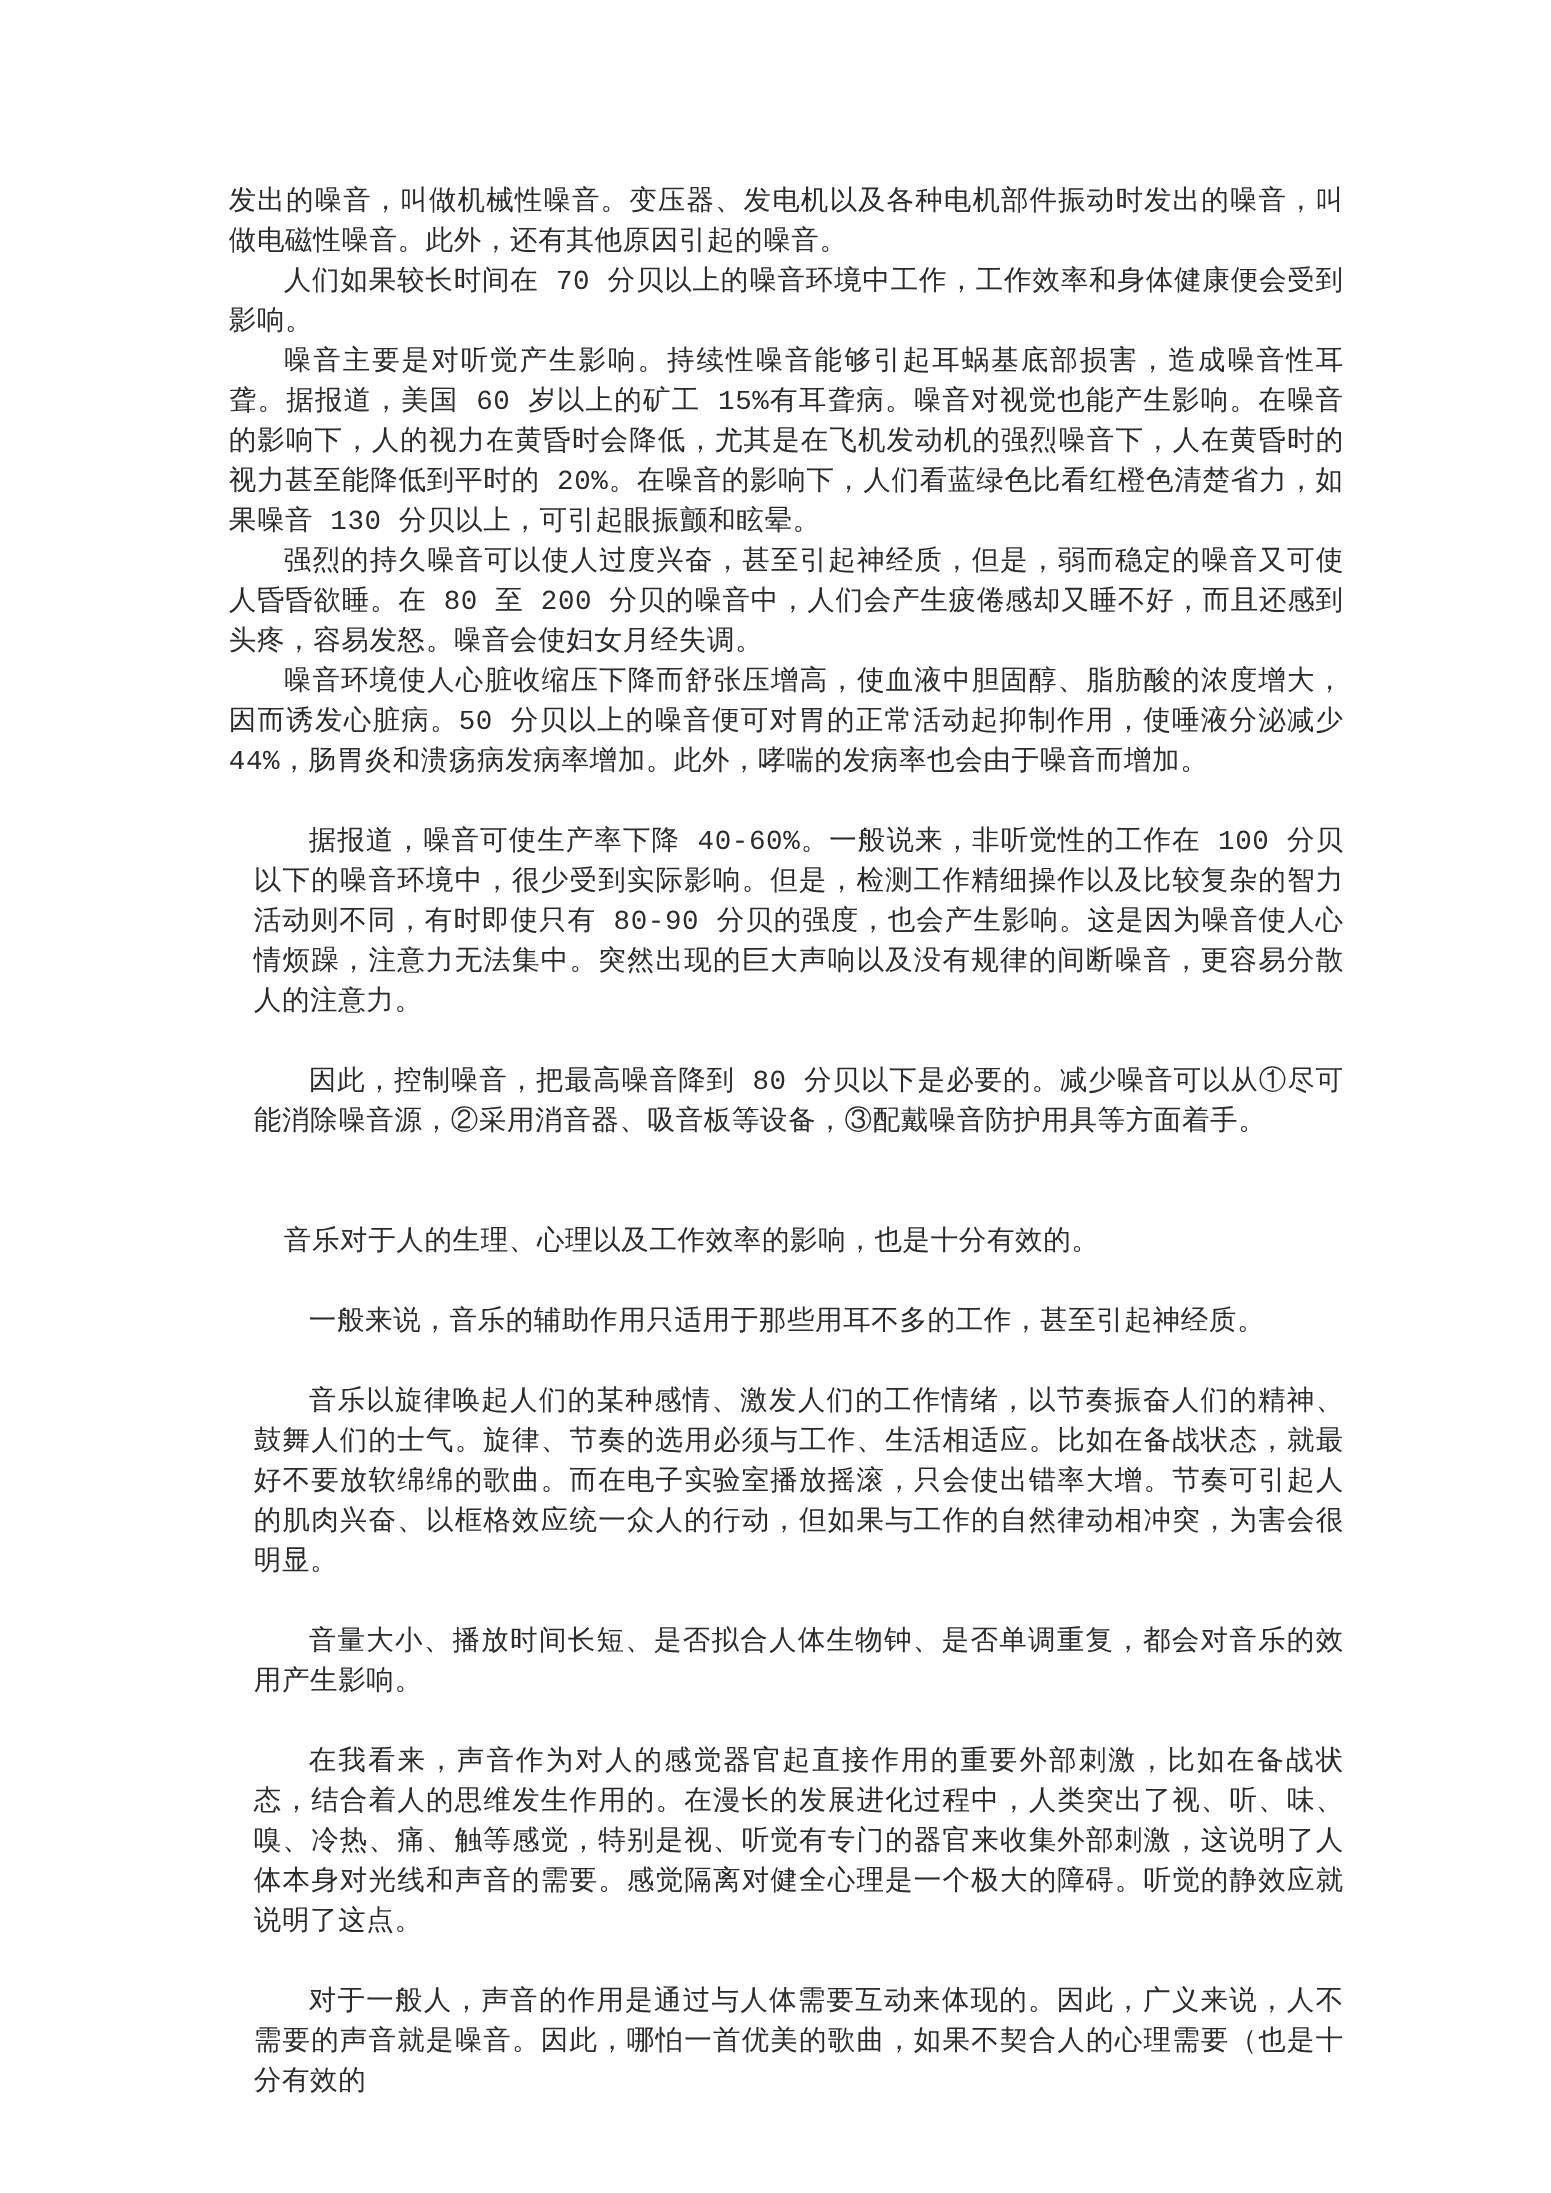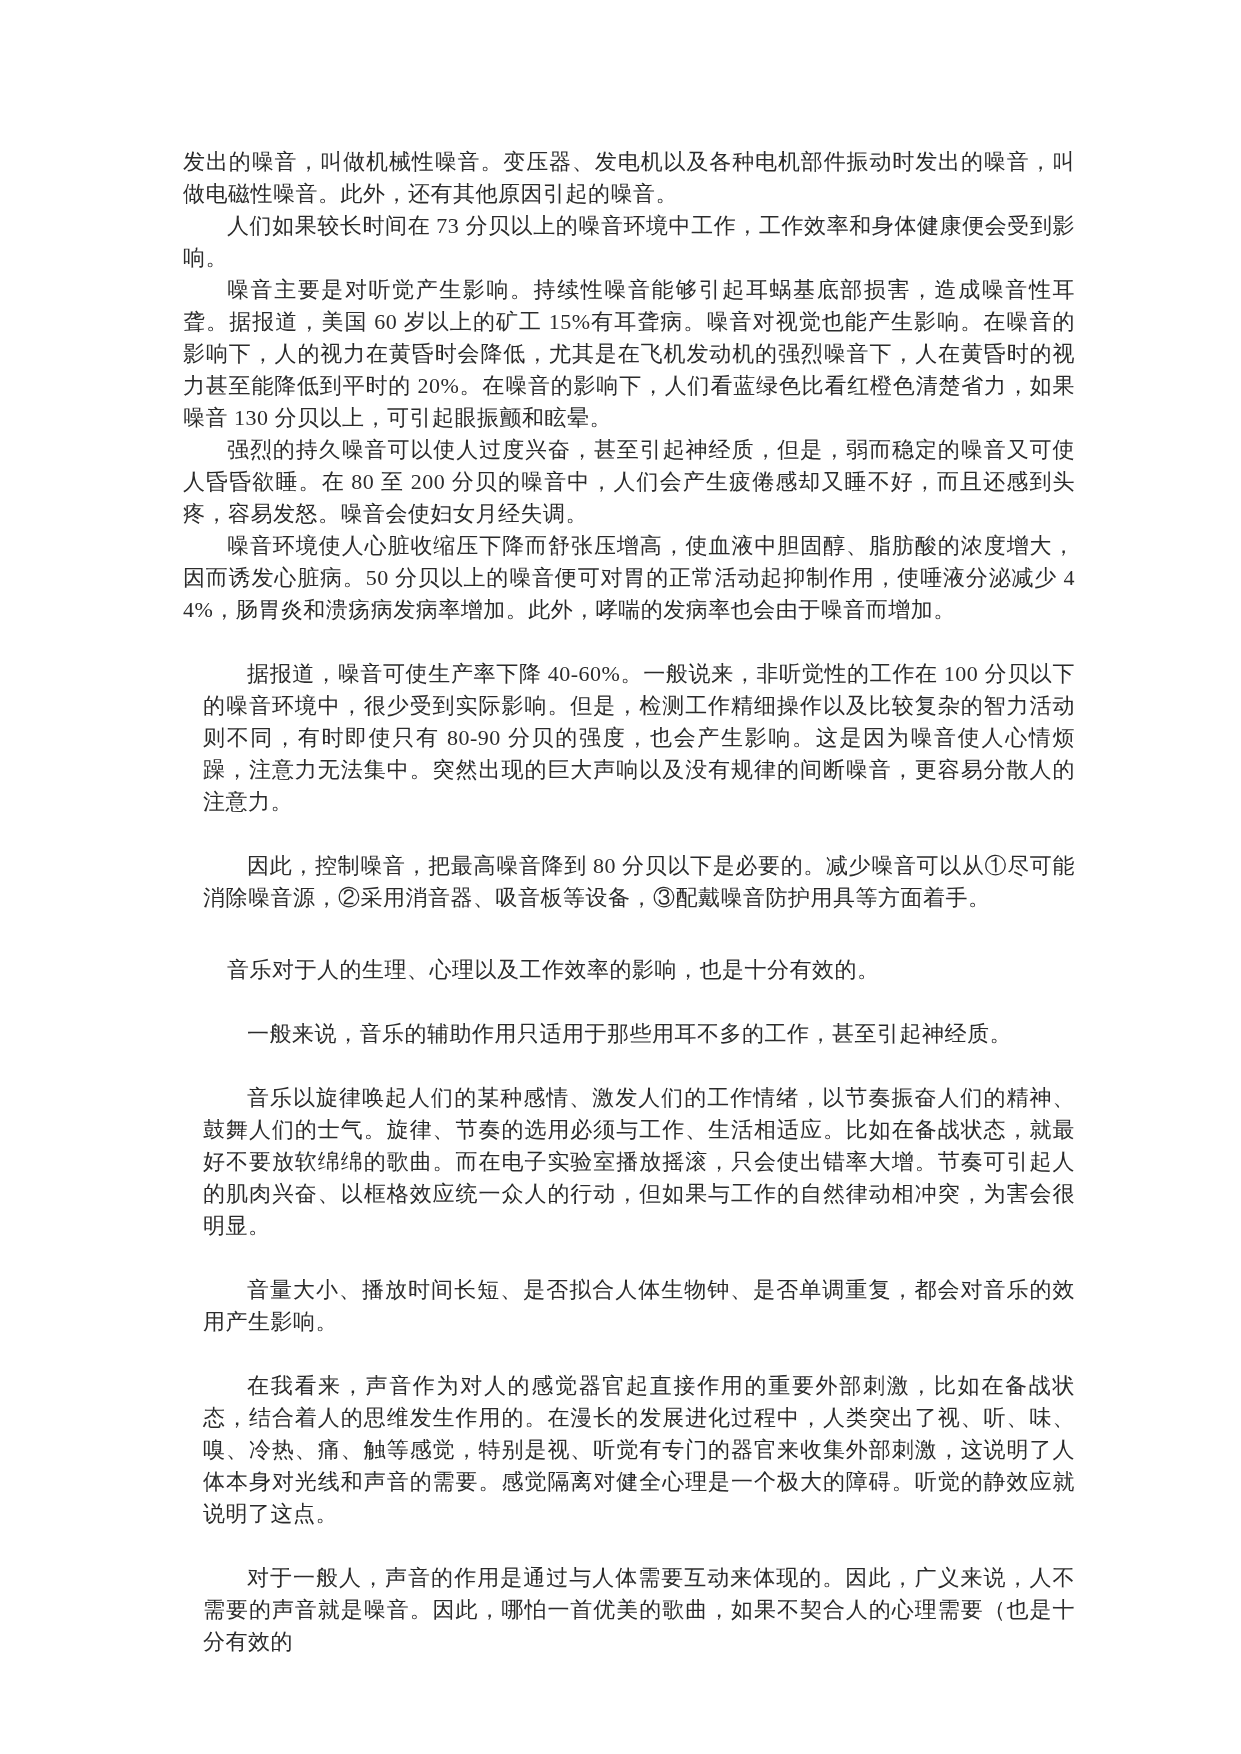--- a/index.html
+++ b/index.html
@@ -17,40 +17,40 @@
   .text-block {
     box-sizing: border-box;
     position: absolute;
     top: 146px;
     left: 183px;
     width: 892px;
   }
   p.para {
     margin: 0;
     padding: 0;
-    font-family: Liberation Serif, serif;
+    font-family: Liberation Mono, monospace;
     font-size: 22px;
     line-height: 32px;
     color: #2b2b2b;
     text-align: justify;
     letter-spacing: 0.5px;
     word-break: break-all;
   }
   p.para.indent { text-indent: 44px; }
   p.para.gap0 { margin-top: 0; }
   p.para.gap1 { margin-top: 32px; margin-left: 20px; }
-  p.para.gap2 { margin-top: 40px; }
+  p.para.gap2 { margin-top: 64px; }
 </style>
 </head>
 <body>
 
 <div class="page">
   <div class="text-block" id="text-block">
       <p class="para gap0">发出的噪音，叫做机械性噪音。变压器、发电机以及各种电机部件振动时发出的噪音，叫做电磁性噪音。此外，还有其他原因引起的噪音。</p>
-      <p class="para gap0 indent">人们如果较长时间在 73 分贝以上的噪音环境中工作，工作效率和身体健康便会受到影响。</p>
+      <p class="para gap0 indent">人们如果较长时间在 70 分贝以上的噪音环境中工作，工作效率和身体健康便会受到影响。</p>
       <p class="para gap0 indent">噪音主要是对听觉产生影响。持续性噪音能够引起耳蜗基底部损害，造成噪音性耳聋。据报道，美国 60 岁以上的矿工 15%有耳聋病。噪音对视觉也能产生影响。在噪音的影响下，人的视力在黄昏时会降低，尤其是在飞机发动机的强烈噪音下，人在黄昏时的视力甚至能降低到平时的 20%。在噪音的影响下，人们看蓝绿色比看红橙色清楚省力，如果噪音 130 分贝以上，可引起眼振颤和眩晕。</p>
       <p class="para gap0 indent">强烈的持久噪音可以使人过度兴奋，甚至引起神经质，但是，弱而稳定的噪音又可使人昏昏欲睡。在 80 至 200 分贝的噪音中，人们会产生疲倦感却又睡不好，而且还感到头疼，容易发怒。噪音会使妇女月经失调。</p>
       <p class="para gap0 indent">噪音环境使人心脏收缩压下降而舒张压增高，使血液中胆固醇、脂肪酸的浓度增大，因而诱发心脏病。50 分贝以上的噪音便可对胃的正常活动起抑制作用，使唾液分泌减少 44%，肠胃炎和溃疡病发病率增加。此外，哮喘的发病率也会由于噪音而增加。</p>
       <p class="para gap1 indent">据报道，噪音可使生产率下降 40-60%。一般说来，非听觉性的工作在 100 分贝以下的噪音环境中，很少受到实际影响。但是，检测工作精细操作以及比较复杂的智力活动则不同，有时即使只有 80-90 分贝的强度，也会产生影响。这是因为噪音使人心情烦躁，注意力无法集中。突然出现的巨大声响以及没有规律的间断噪音，更容易分散人的注意力。</p>
       <p class="para gap1 indent">因此，控制噪音，把最高噪音降到 80 分贝以下是必要的。减少噪音可以从①尽可能消除噪音源，②采用消音器、吸音板等设备，③配戴噪音防护用具等方面着手。</p>
       <p class="para gap2 indent">音乐对于人的生理、心理以及工作效率的影响，也是十分有效的。</p>
       <p class="para gap1 indent">一般来说，音乐的辅助作用只适用于那些用耳不多的工作，甚至引起神经质。</p>
       <p class="para gap1 indent">音乐以旋律唤起人们的某种感情、激发人们的工作情绪，以节奏振奋人们的精神、鼓舞人们的士气。旋律、节奏的选用必须与工作、生活相适应。比如在备战状态，就最好不要放软绵绵的歌曲。而在电子实验室播放摇滚，只会使出错率大增。节奏可引起人的肌肉兴奋、以框格效应统一众人的行动，但如果与工作的自然律动相冲突，为害会很明显。</p>
       <p class="para gap1 indent">音量大小、播放时间长短、是否拟合人体生物钟、是否单调重复，都会对音乐的效用产生影响。</p>
       <p class="para gap1 indent">在我看来，声音作为对人的感觉器官起直接作用的重要外部刺激，比如在备战状态，结合着人的思维发生作用的。在漫长的发展进化过程中，人类突出了视、听、味、嗅、冷热、痛、触等感觉，特别是视、听觉有专门的器官来收集外部刺激，这说明了人体本身对光线和声音的需要。感觉隔离对健全心理是一个极大的障碍。听觉的静效应就说明了这点。</p>

